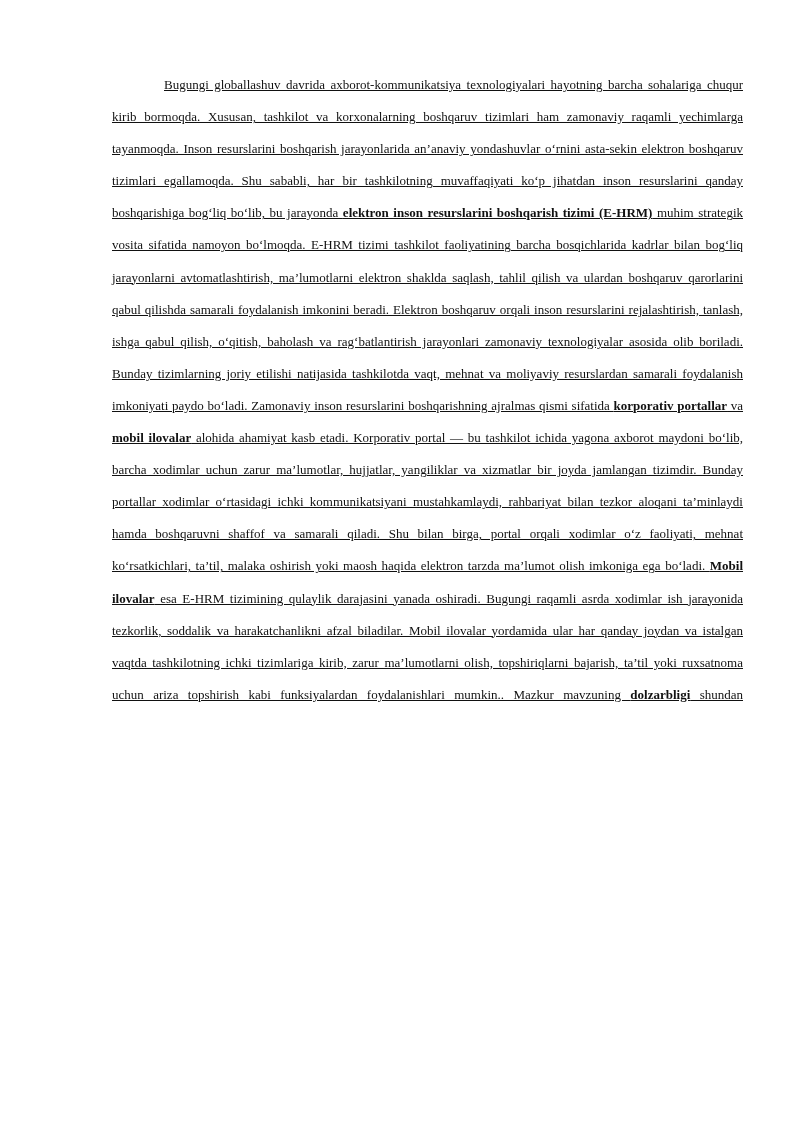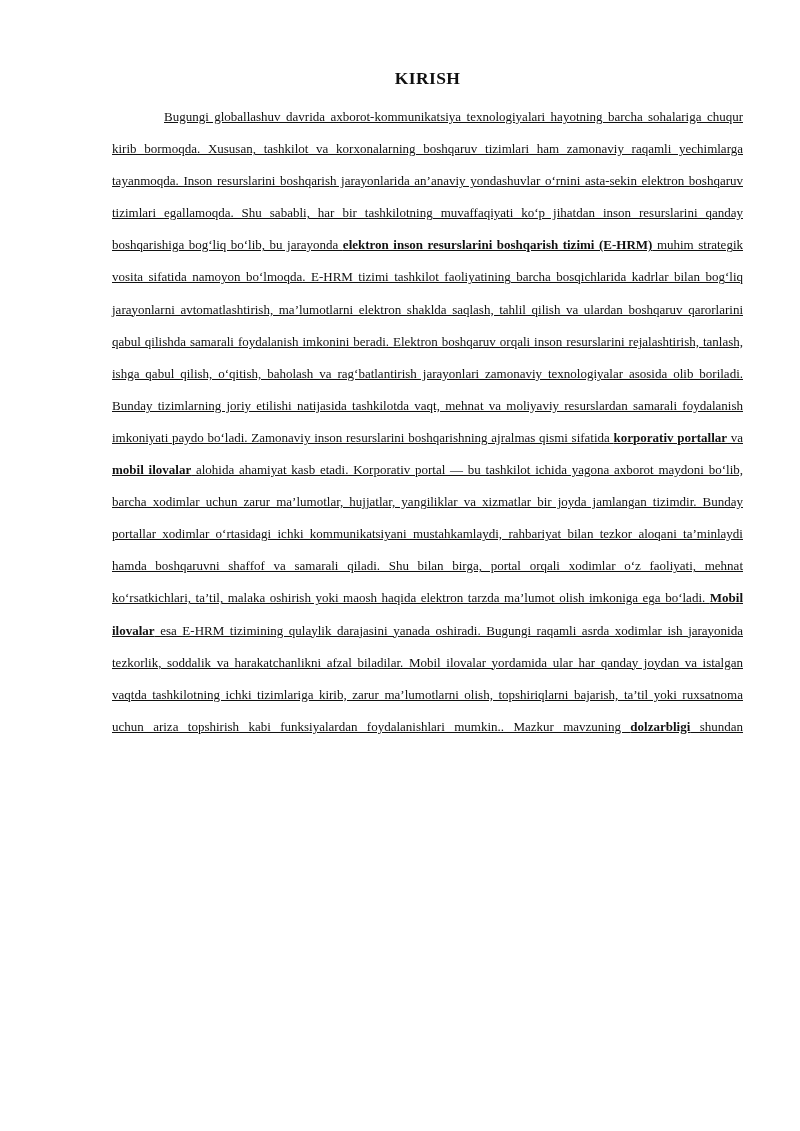--- a/index.html
+++ b/index.html
@@ -58,16 +58,15 @@
   
   .body-text {
     text-align-last: justify;
   }
 </style>
 </head>
 <body>
 
 <div class="page">
   <div class="content">
-    <h1 class="doc-title">KIRISH</h1>
     <p class="body-text"><span>Bugungi globallashuv davrida axborot-kommunikatsiya texnologiyalari hayotning barcha sohalariga chuqur kirib bormoqda. Xususan, tashkilot va korxonalarning boshqaruv tizimlari ham zamonaviy raqamli yechimlarga tayanmoqda. Inson resurslarini boshqarish jarayonlarida an’anaviy yondashuvlar o‘rnini asta-sekin elektron boshqaruv tizimlari egallamoqda. Shu sababli, har bir tashkilotning muvaffaqiyati ko‘p jihatdan inson resurslarini qanday boshqarishiga bog‘liq bo‘lib, bu jarayonda </span><b>elektron inson resurslarini boshqarish tizimi (E-HRM)</b><span> muhim strategik vosita sifatida namoyon bo‘lmoqda. E-HRM tizimi tashkilot faoliyatining barcha bosqichlarida kadrlar bilan bog‘liq jarayonlarni avtomatlashtirish, ma’lumotlarni elektron shaklda saqlash, tahlil qilish va ulardan boshqaruv qarorlarini qabul qilishda samarali foydalanish imkonini beradi. Elektron boshqaruv orqali inson resurslarini rejalashtirish, tanlash, ishga qabul qilish, o‘qitish, baholash va rag‘batlantirish jarayonlari zamonaviy texnologiyalar asosida olib boriladi. Bunday tizimlarning joriy etilishi natijasida tashkilotda vaqt, mehnat va moliyaviy resurslardan samarali foydalanish imkoniyati paydo bo‘ladi. Zamonaviy inson resurslarini boshqarishning ajralmas qismi sifatida </span><b>korporativ portallar</b><span> va </span><b>mobil ilovalar</b><span> alohida ahamiyat kasb etadi. Korporativ portal — bu tashkilot ichida yagona axborot maydoni bo‘lib, barcha xodimlar uchun zarur ma’lumotlar, hujjatlar, yangiliklar va xizmatlar bir joyda jamlangan tizimdir. Bunday portallar xodimlar o‘rtasidagi ichki kommunikatsiyani mustahkamlaydi, rahbariyat bilan tezkor aloqani ta’minlaydi hamda boshqaruvni shaffof va samarali qiladi. Shu bilan birga, portal orqali xodimlar o‘z faoliyati, mehnat ko‘rsatkichlari, ta’til, malaka oshirish yoki maosh haqida elektron tarzda ma’lumot olish imkoniga ega bo‘ladi. </span><b>Mobil ilovalar</b><span> esa E-HRM tizimining qulaylik darajasini yanada oshiradi. Bugungi raqamli asrda xodimlar ish jarayonida tezkorlik, soddalik va harakatchanlikni afzal biladilar. Mobil ilovalar yordamida ular har qanday joydan va istalgan vaqtda tashkilotning ichki tizimlariga kirib, zarur ma’lumotlarni olish, topshiriqlarni bajarish, ta’til yoki ruxsatnoma uchun ariza topshirish kabi funksiyalardan foydalanishlari mumkin.. Mazkur mavzuning </span><b>dolzarbligi</b><span> shundan</span></p>
   </div>
 </div>
 
 </body></html>

